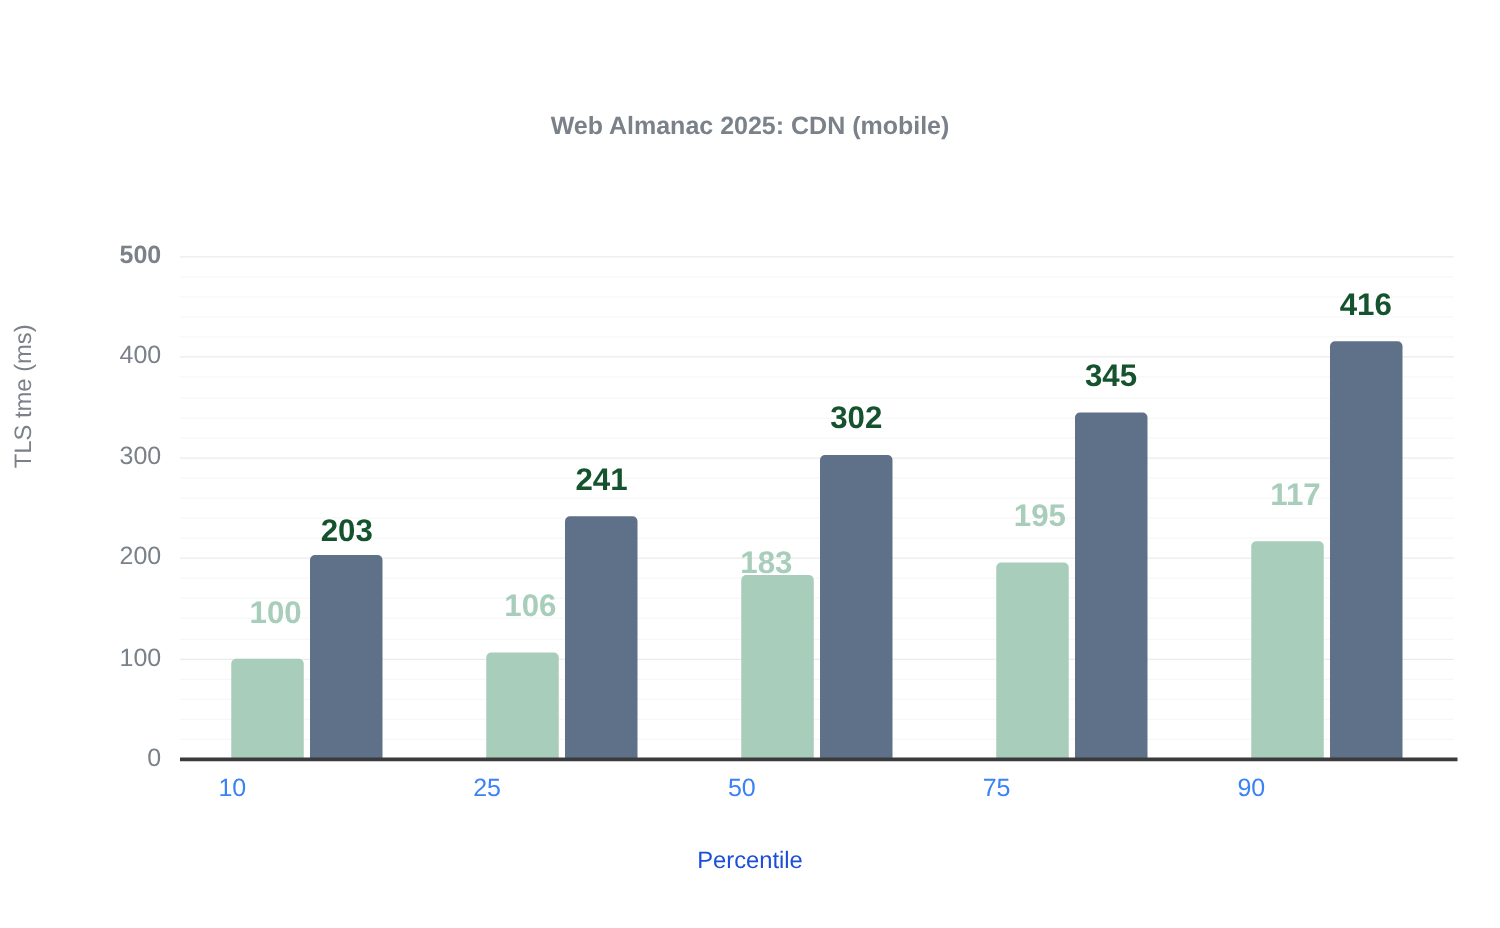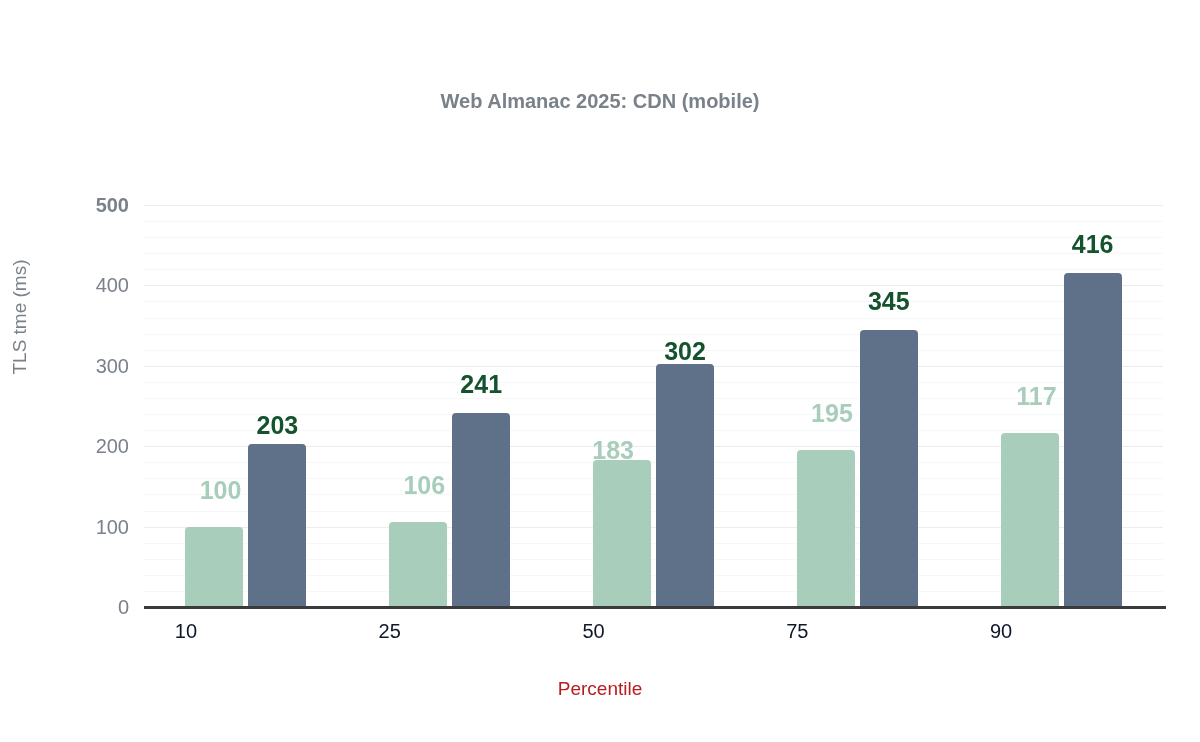--- a/index.html
+++ b/index.html
@@ -140,34 +140,34 @@
     transform: translateY(-100%);
   }
   .bar-label.cdn    { color: #a8cdbb; text-align: right; }
   .bar-label.origin { color: #14532d; text-align: center; }
 
   
   .xtick {
     position: absolute;
     top: 620px;
     font-size: 20px;
-    color: #0f172a;
+    color: #3b82f6;
     text-align: center;
     transform: translateX(-50%);
     width: 120px;
     margin-left: -60px;
   }
   .x-axis-title {
     position: absolute;
     top: 678px;
     left: 0;
     width: 1200px;
     text-align: center;
     font-size: 19px;
-    color: #b91c1c;
+    color: #1d4ed8;
   }
 </style>
 </head>
 <body>
 
 <div id="chart-root">
 
   <div class="chart-subtitle">Web Almanac 2025: CDN (mobile)</div>
 
 
@@ -204,21 +204,21 @@
       <div class="bar-label cdn" style="width: 90px; left: 7.4px; top: 299.6px;">100</div>
       <div class="bar origin" title="Origin 10: 203" style="left: 104.4px; width: 58px; height: 163.212px;"></div>
       <div class="bar-label origin" style="width: 100px; left: 83.4px; top: 235px;">203</div>
       <div class="bar cdn" title="CDN 25: 106" style="left: 245.2px; width: 58px; height: 85.224px;"></div>
       <div class="bar-label cdn" style="width: 90px; left: 211.2px; top: 294.776px;">106</div>
       <div class="bar origin" title="Origin 25: 241" style="left: 308.2px; width: 58px; height: 193.764px;"></div>
       <div class="bar-label origin" style="width: 100px; left: 287.2px; top: 194.236px;">241</div>
       <div class="bar cdn" title="CDN 50: 183" style="left: 449px; width: 58px; height: 147.132px;"></div>
       <div class="bar-label cdn" style="width: 90px; left: 400px; top: 232.868px; margin-top: 27px;">183</div>
       <div class="bar origin" title="Origin 50: 302" style="left: 512px; width: 58px; height: 242.808px;"></div>
-      <div class="bar-label origin" style="width: 100px; left: 491px; top: 161px;">302</div>
+      <div class="bar-label origin" style="width: 100px; left: 491px; top: 144px;">302</div>
       <div class="bar cdn" title="CDN 75: 195" style="left: 652.8px; width: 58px; height: 156.78px;"></div>
       <div class="bar-label cdn" style="width: 90px; left: 618.8px; top: 223.22px;">195</div>
       <div class="bar origin" title="Origin 75: 345" style="left: 715.8px; width: 58px; height: 277.38px;"></div>
       <div class="bar-label origin" style="width: 100px; left: 694.8px; top: 110.62px;">345</div>
       <div class="bar cdn" title="CDN 90: 216" style="left: 856.6px; width: 58px; height: 173.664px;"></div>
       <div class="bar-label cdn" style="width: 90px; left: 822.6px; top: 206.336px;">117</div>
       <div class="bar origin" title="Origin 90: 416" style="left: 919.6px; width: 58px; height: 334.464px;"></div>
       <div class="bar-label origin" style="width: 100px; left: 898.6px; top: 53.536px;">416</div>
     </div>
 

